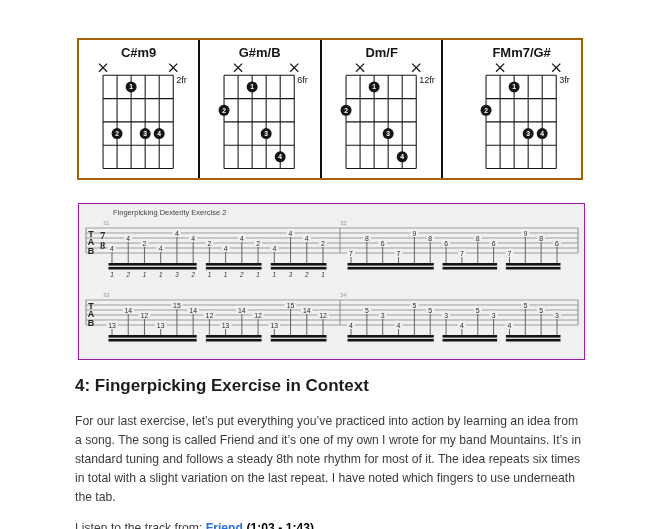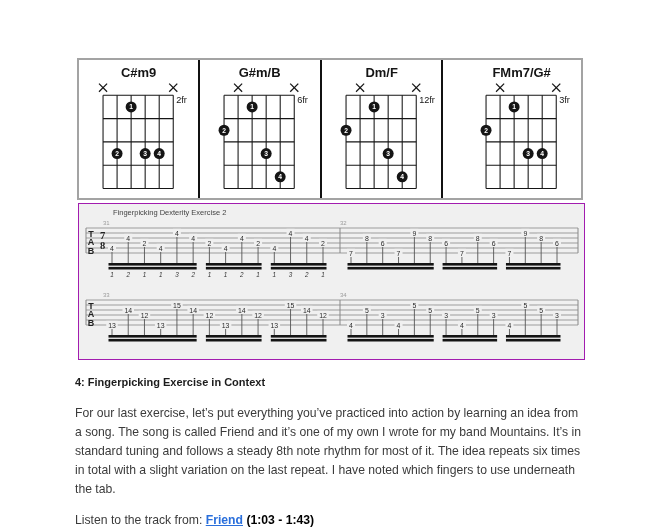--- a/index.html
+++ b/index.html
@@ -1,34 +1,34 @@
 <!DOCTYPE html>
 <html><head>
 <meta charset="utf-8">
 <style>
   html,body { margin:0; padding:0; }
   body {
     width:660px; height:529px; background:#ffffff; position:relative;
     font-family:"Liberation Sans", sans-serif; overflow:hidden;
   }
   .chords-panel {
-    position:absolute; left:77px; top:58px; width:506px; height:142px;
-    border:2px solid #a3a3a3; box-sizing:border-box; display:flex; background:#fff;
+    position:absolute; left:77px; top:38px; width:506px; height:142px;
+    border:2px solid #a16207; box-sizing:border-box; display:flex; background:#fff;
   }
   .chord-box { flex:1 1 0; border-right:2px solid #111; position:relative; }
   .chord-box:last-child { border-right:none;padding-left:19px; }
   .chord-box svg { display:block; width:100%; height:100%; }
   .tab-panel {
     position:absolute; left:78px; top:203px; width:507px; height:157px;
     background:#f0f0f0; border:1px solid #a21caf; box-sizing:border-box;
   }
   .tab-panel svg { display:block; width:100%; height:100%; }
   .content { position:absolute; left:75px; top:368px; width:513px; color:#3b3b3b; }
   .section-heading {
-    font-size:11px; font-weight:bold; color:#1c1c1c; margin:8px 0 16px 0;
+    font-size:17px; font-weight:bold; color:#1c1c1c; margin:8px 0 16px 0;
   }
   .body-par { font-size:12.2px; line-height:19px; margin:8px 0 0 0; }
   .listen { font-size:12.2px; margin:14px 0 0 0; }
   .track-link { font-weight:bold; text-decoration:underline; cursor:pointer;text-align:center; }
   .time-range { font-weight:bold; color:#000000; }
 </style>
 </head>
 <body>
 
 <div class="chords-panel" id="chords">

